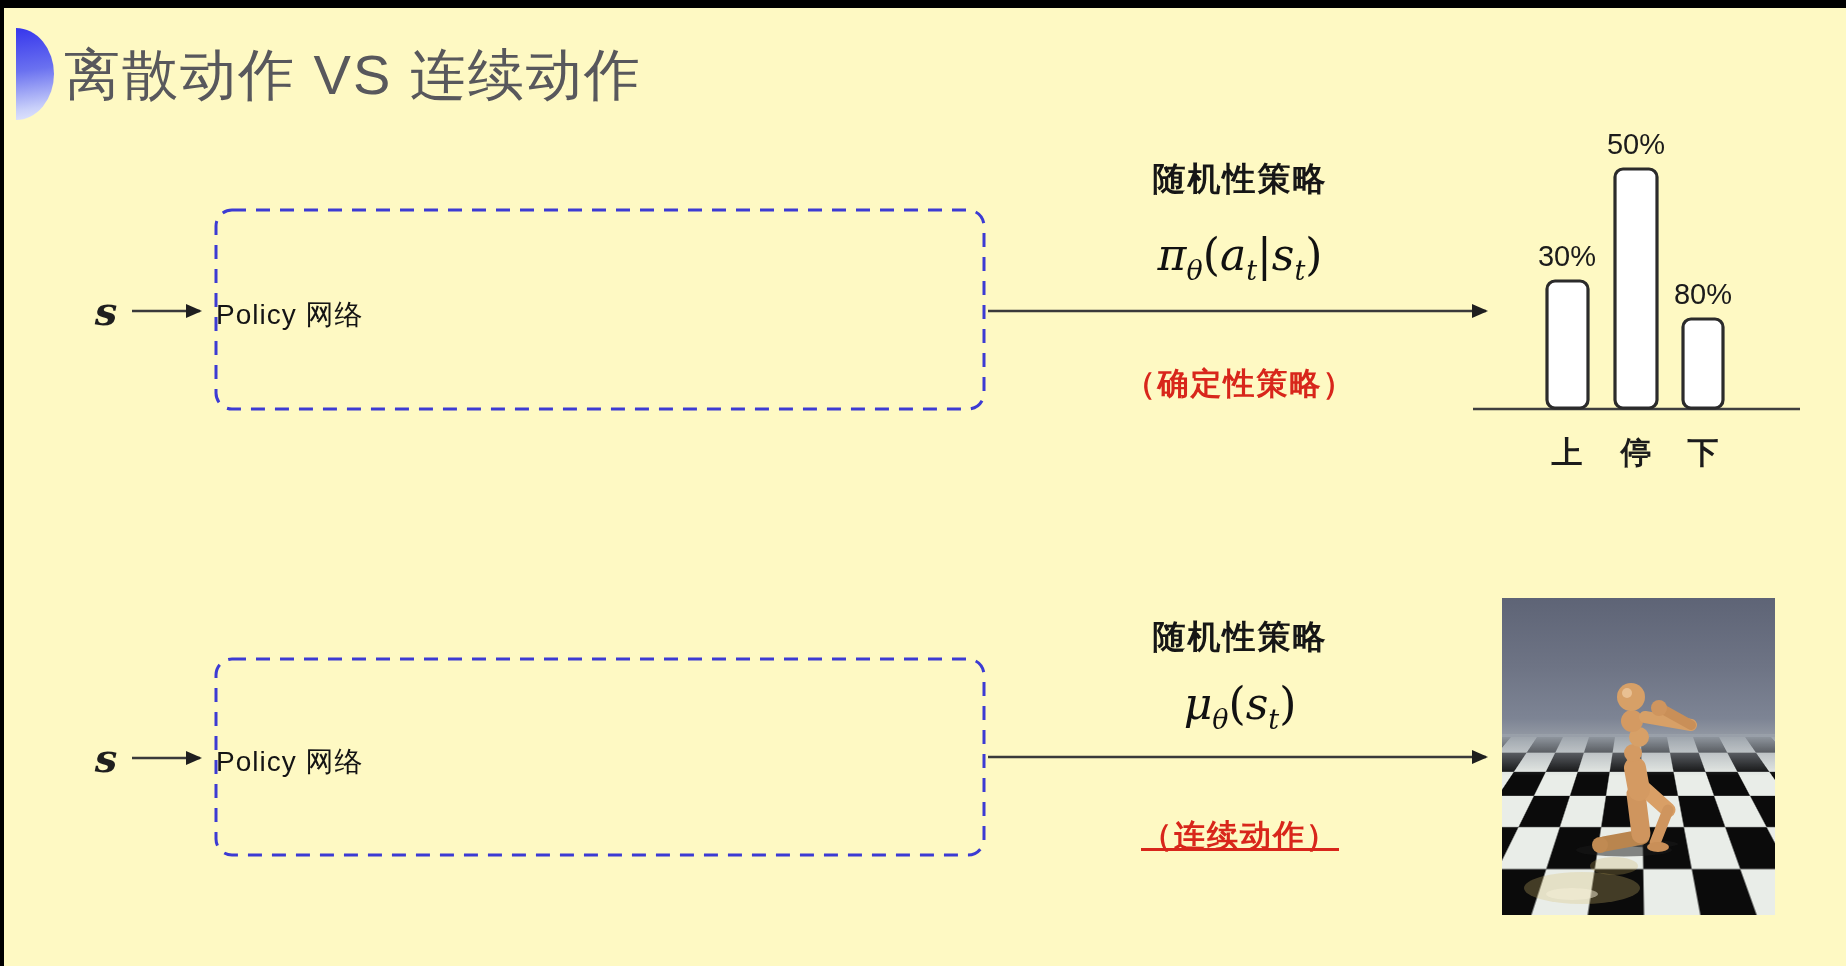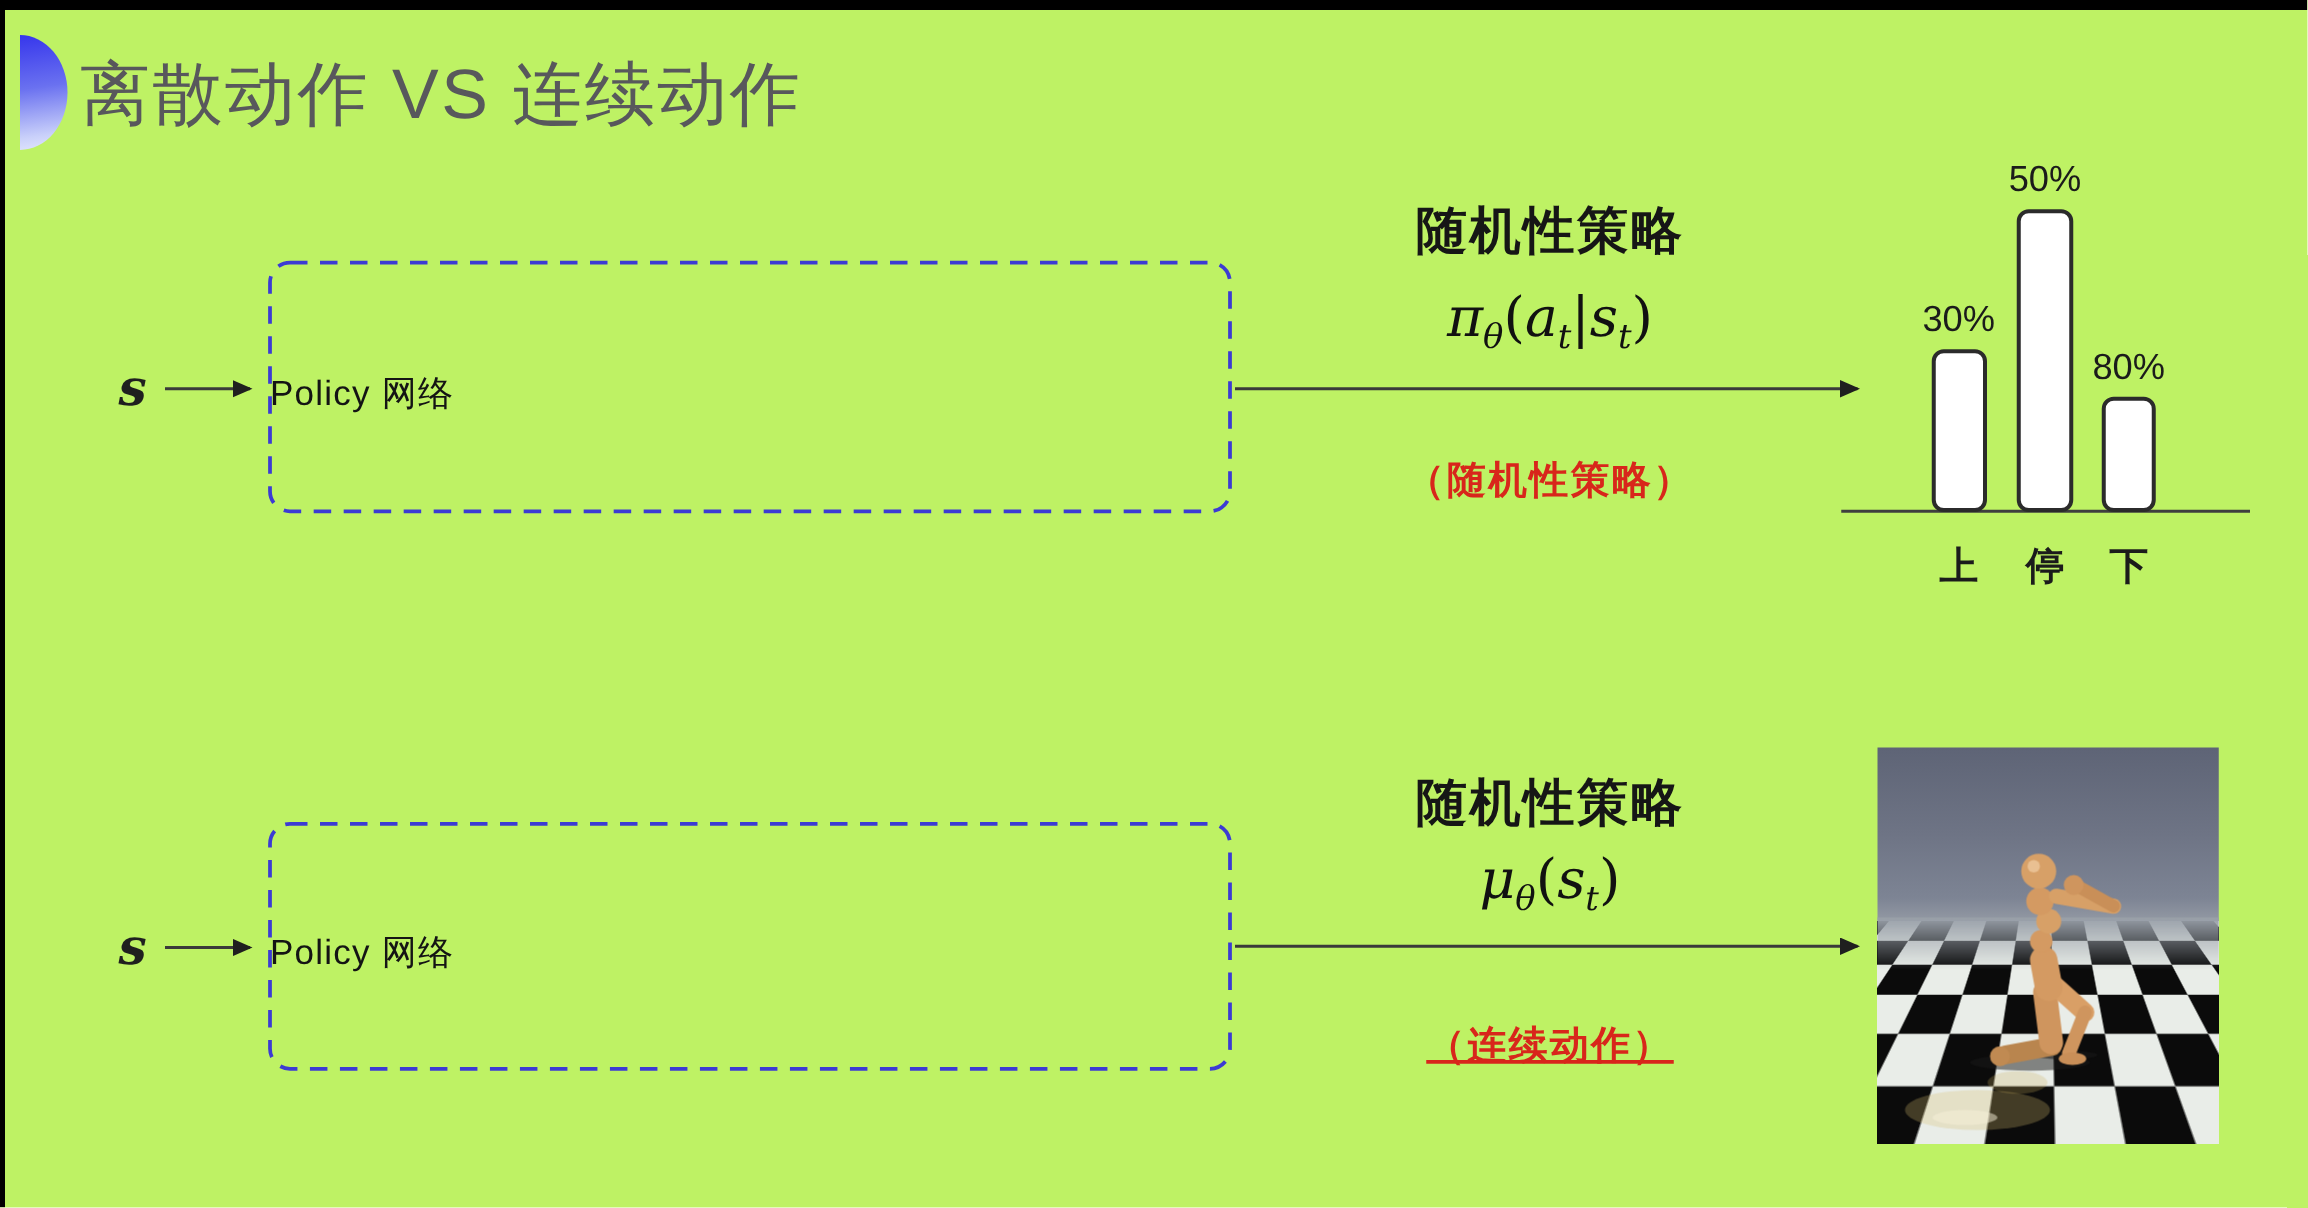--- a/index.html
+++ b/index.html
@@ -1,17 +1,17 @@
 <!DOCTYPE html>
 <html style="--red: #d8261b; --ink: #1f1f1f;"><head>
 <meta charset="utf-8">
 <style>
   html,body{margin:0;padding:0;background:#ffffff;}
   #slide{
-    position:relative;width:1846px;height:966px;background:#bef264;
+    position:relative;width:1846px;height:966px;background:#fef9c3;
     overflow:hidden;font-family:"Liberation Sans",sans-serif;color:var(--ink,#1f1f1f);
   }
   .frame-top{position:absolute;left:0;top:0;width:1846px;height:8px;background:#000;}
   .frame-left{position:absolute;left:0;top:0;width:4px;height:966px;background:#000;}
 
   
   .deco{
     position:absolute;left:16px;top:28px;width:38px;height:92px;
     background:linear-gradient(172deg,#3636ec 0%,#6a71f0 45%,#c9d0fa 85%,#e4e8fd 100%);
     border-radius:0 100% 100% 0 / 0 50% 50% 0;
@@ -27,21 +27,21 @@
   
   .s-label{
     position:absolute;width:40px;text-align:center;
     font-family:"DejaVu Serif",serif;font-style:italic;font-weight:700;font-size:40px;line-height:1;
   }
   .box-label{
     position:absolute;font-size:28px;color:#141414;letter-spacing:1px;
   }
   .policy-label{
     position:absolute;left:1040px;width:400px;text-align:center;
-    font-size:41px;font-weight:600;color:#161616;letter-spacing:2px;
+    font-size:33px;font-weight:600;color:#161616;letter-spacing:2px;
   }
   .formula{
     position:absolute;left:1040px;width:400px;text-align:center;
     font-family:"DejaVu Serif",serif;font-size:44px;color:#111;
   }
   .formula .mvar{font-style:italic;}
   .formula sub{font-style:italic;font-size:27px;line-height:0;}
   .formula .mpar,.formula .mbar{font-style:normal;}
   .action-note{
     position:absolute;left:1040px;width:400px;text-align:center;
@@ -101,21 +101,21 @@
     <line x1="1473" y1="409" x2="1800" y2="409" stroke="#3f3f3f" stroke-width="2.4"></line>
     <rect x="1547" width="41" rx="8" fill="#ffffff" stroke="#2b2b2b" stroke-width="3.2" height="127" y="281"></rect>
     <rect x="1615" width="42" rx="8" fill="#ffffff" stroke="#2b2b2b" stroke-width="3.2" height="239" y="169"></rect>
     <rect x="1683" width="40" rx="8" fill="#ffffff" stroke="#2b2b2b" stroke-width="3.2" height="89" y="319"></rect>
   </svg>
 
   <div class="s-label" style="left:86px;top:291px;">s</div>
   <div class="box-label" style="left:216px;top:296px;width:768px;">Policy 网络</div>
   <div class="policy-label" style="top:157px;">随机性策略</div>
   <div class="formula" style="top:229px;"><span class="mvar">π</span><sub>θ</sub><span class="mpar">(</span><span class="mvar">a</span><sub>t</sub><span class="mbar">|</span><span class="mvar">s</span><sub>t</sub><span class="mpar">)</span></div>
-  <div class="action-note" style="top:363px;">（随机性策略）</div>
+  <div class="action-note" style="top:363px;">（确定性策略）</div>
 
   <div class="bar-value" style="left: 1517px; top: 240px;">30%</div>
   <div class="bar-value" style="left: 1586px; top: 128px;">50%</div>
   <div class="bar-value" style="left: 1653px; top: 278px;">80%</div>
   <div class="bar-cat" style="left:1517px;">上</div>
   <div class="bar-cat" style="left:1586px;">停</div>
   <div class="bar-cat" style="left:1653px;">下</div>
 
   <div class="s-label" style="left:86px;top:738px;">s</div>
   <div class="box-label" style="left:216px;top:743px;width:768px;">Policy 网络</div>

